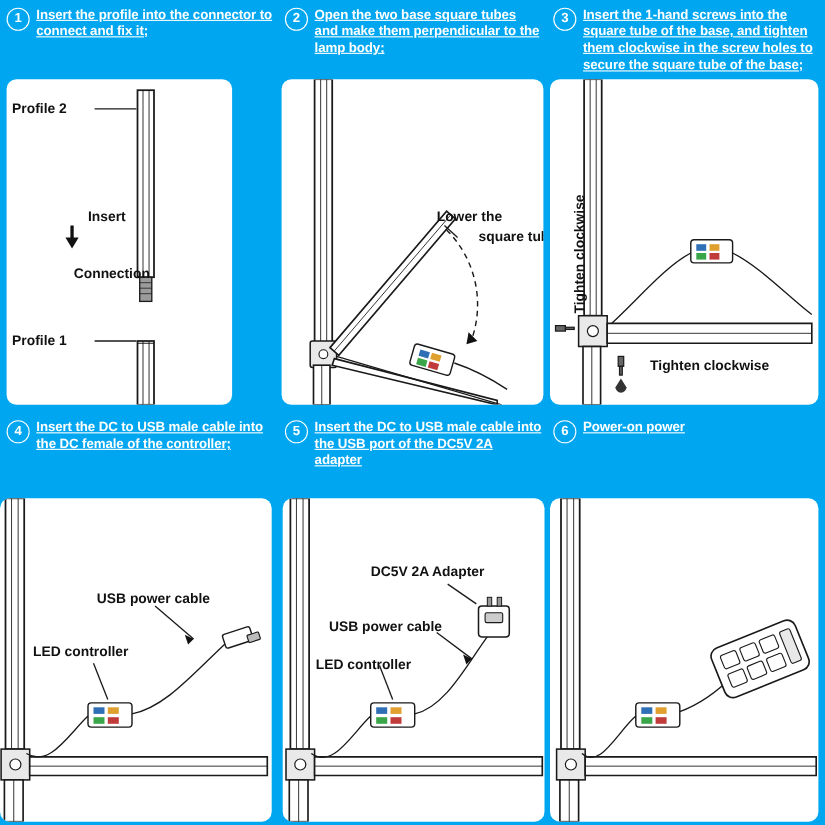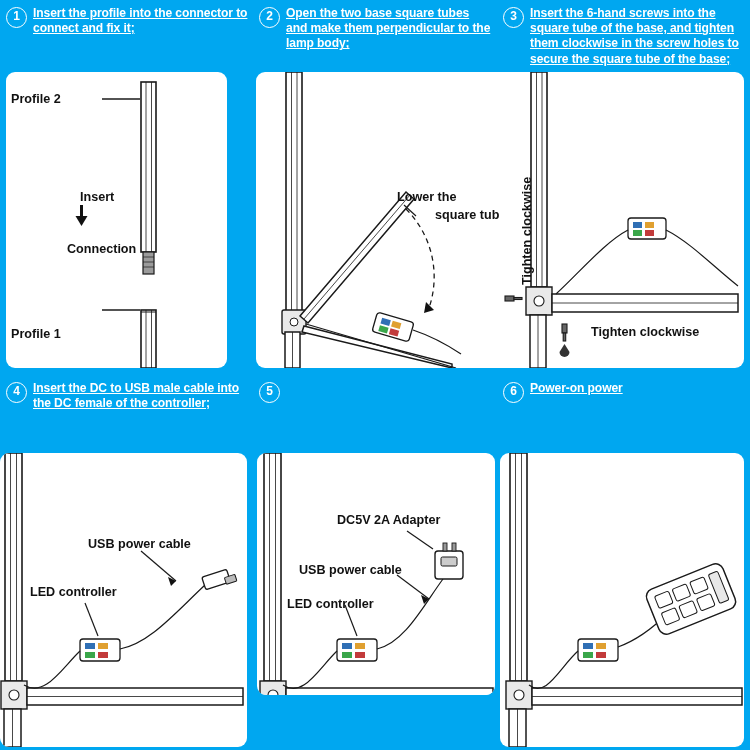--- a/index.html
+++ b/index.html
@@ -60,21 +60,21 @@
 </head>
 <body>
 
 <div class="grid">
 
   <div class="cell">
     <div class="hdr">
       <div class="num">1</div>
       <div class="htext">Insert the profile into the connector to connect and fix it;</div>
     </div>
-    <div class="panel" style="left:6px;top:72px;width:205px;height:296px;padding-left:16px;">
+    <div class="panel" style="left:6px;top:72px;width:205px;height:296px;">
       <svg width="241" height="296" viewBox="0 0 241 296">
 
         <rect x="119" y="10" width="15" height="170" fill="#ffffff" stroke="#1a1a1a" stroke-width="1.6"></rect>
         <line x1="124" y1="10" x2="124" y2="180" stroke="#1a1a1a" stroke-width="0.8"></line>
         <line x1="129.5" y1="10" x2="129.5" y2="180" stroke="#1a1a1a" stroke-width="0.8"></line>
 
         <rect x="121" y="180" width="11" height="22" fill="#9b9b9b" stroke="#1a1a1a" stroke-width="1.2"></rect>
         <line x1="121" y1="185" x2="132" y2="185" stroke="#1a1a1a" stroke-width="0.7"></line>
         <line x1="121" y1="190" x2="132" y2="190" stroke="#1a1a1a" stroke-width="0.7"></line>
         <line x1="121" y1="195" x2="132" y2="195" stroke="#1a1a1a" stroke-width="0.7"></line>
@@ -87,32 +87,32 @@
         <line x1="80" y1="27" x2="118" y2="27" stroke="#1a1a1a" stroke-width="1.3"></line>
 
         <line x1="80" y1="238" x2="118" y2="238" stroke="#1a1a1a" stroke-width="1.3"></line>
 
         <g fill="#111">
           <rect x="58" y="133" width="3" height="12"></rect>
           <polygon points="53.5,144 65.5,144 59.5,154"></polygon>
         </g>
       </svg>
       <div class="lbl" style="left:5px;top:20px;">Profile 2</div>
-      <div class="lbl" style="left:5px;top:231px;margin-top:24px;">Profile 1</div>
+      <div class="lbl" style="left:5px;top:231px;">Profile 1</div>
       <div class="lbl" style="left:74px;top:118px;">Insert</div>
       <div class="lbl" style="left:61px;top:150px;margin-top:20px;">Connection</div>
     </div>
   </div>
 
   <div class="cell">
     <div class="hdr">
       <div class="num">2</div>
       <div class="htext">Open the two base square tubes and make them perpendicular to the lamp body;</div>
     </div>
-    <div class="panel" style="left:3px;top:72px;width:273px;height:296px;">
+    <div class="panel" style="left:3px;top:72px;width:238px;height:296px;">
       <svg width="238" height="296" viewBox="0 0 238 296">
 
         <rect x="30" y="0" width="16" height="240" fill="#ffffff" stroke="#1a1a1a" stroke-width="1.6"></rect>
         <line x1="35.5" y1="0" x2="35.5" y2="240" stroke="#1a1a1a" stroke-width="0.8"></line>
         <line x1="41" y1="0" x2="41" y2="240" stroke="#1a1a1a" stroke-width="0.8"></line>
 
         <rect x="26" y="238" width="24" height="24" fill="#e9e9e9" stroke="#1a1a1a" stroke-width="1.4" rx="2"></rect>
         <circle cx="38" cy="250" r="4" fill="#ffffff" stroke="#1a1a1a" stroke-width="1"></circle>
 
         <rect x="29" y="260" width="15" height="36" fill="#ffffff" stroke="#1a1a1a" stroke-width="1.5"></rect>
@@ -145,21 +145,21 @@
         <line x1="160" y1="144" x2="148" y2="133" stroke="#1a1a1a" stroke-width="1.2"></line>
       </svg>
       <div class="lbl" style="left:141px;top:118px;">Lower the</div>
       <div class="lbl" style="left:131px;top:136px;margin-left:48px;">square tube</div>
     </div>
   </div>
 
   <div class="cell">
     <div class="hdr">
       <div class="num">3</div>
-      <div class="htext">Insert the 6-hand screws into the square tube of the base, and tighten them clockwise in the screw holes to secure the square tube of the base;</div>
+      <div class="htext">Insert the 1-hand screws into the square tube of the base, and tighten them clockwise in the screw holes to secure the square tube of the base;</div>
     </div>
     <div class="panel" style="left:3px;top:72px;width:244px;height:296px;">
       <svg width="244" height="296" viewBox="0 0 244 296">
 
         <rect x="31" y="0" width="16" height="215" fill="#ffffff" stroke="#1a1a1a" stroke-width="1.6"></rect>
         <line x1="36.5" y1="0" x2="36.5" y2="215" stroke="#1a1a1a" stroke-width="0.8"></line>
         <line x1="42" y1="0" x2="42" y2="215" stroke="#1a1a1a" stroke-width="0.8"></line>
 
         <path d="M26,215 L52,215 L52,243 L26,243 Z" fill="#e9e9e9" stroke="#1a1a1a" stroke-width="1.4"></path>
         <circle cx="39" cy="229" r="5" fill="#ffffff" stroke="#1a1a1a" stroke-width="1.1"></circle>
@@ -241,23 +241,24 @@
       </svg>
       <div class="lbl" style="left:88px;top:84px;">USB power cable</div>
       <div class="lbl" style="left:30px;top:132px;">LED controller</div>
     </div>
   </div>
 
   <div class="cell">
     <div class="hdr">
       <div class="num">5</div>
       <div class="htext">
+        <span>Insert the DC to USB male cable into the USB port of the DC5V 2A adapter</span>
       </div>
     </div>
-    <div class="panel" style="left:4px;top:78px;width:238px;height:242px;">
+    <div class="panel" style="left:4px;top:78px;width:238px;height:294px;">
       <svg width="238" height="294" viewBox="0 0 238 294">
 
         <rect x="7" y="0" width="17" height="228" fill="#ffffff" stroke="#1a1a1a" stroke-width="1.6"></rect>
         <line x1="12.5" y1="0" x2="12.5" y2="228" stroke="#1a1a1a" stroke-width="0.8"></line>
         <line x1="18.5" y1="0" x2="18.5" y2="228" stroke="#1a1a1a" stroke-width="0.8"></line>
 
         <rect x="3" y="228" width="26" height="28" fill="#e9e9e9" stroke="#1a1a1a" stroke-width="1.4"></rect>
         <circle cx="16" cy="242" r="5" fill="#ffffff" stroke="#1a1a1a" stroke-width="1.1"></circle>
 
         <polygon points="29,235 236,235 236,252 29,252" fill="#ffffff" stroke="#1a1a1a" stroke-width="1.5"></polygon>

